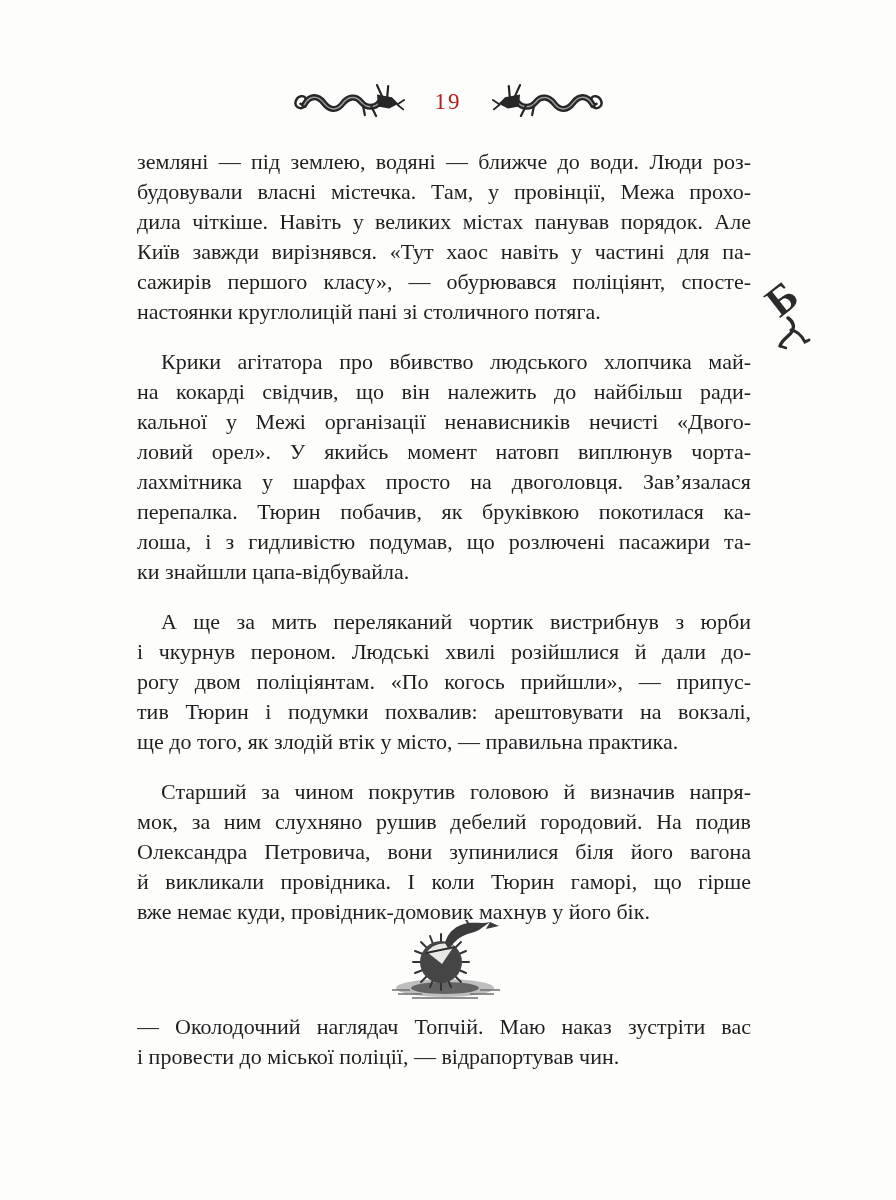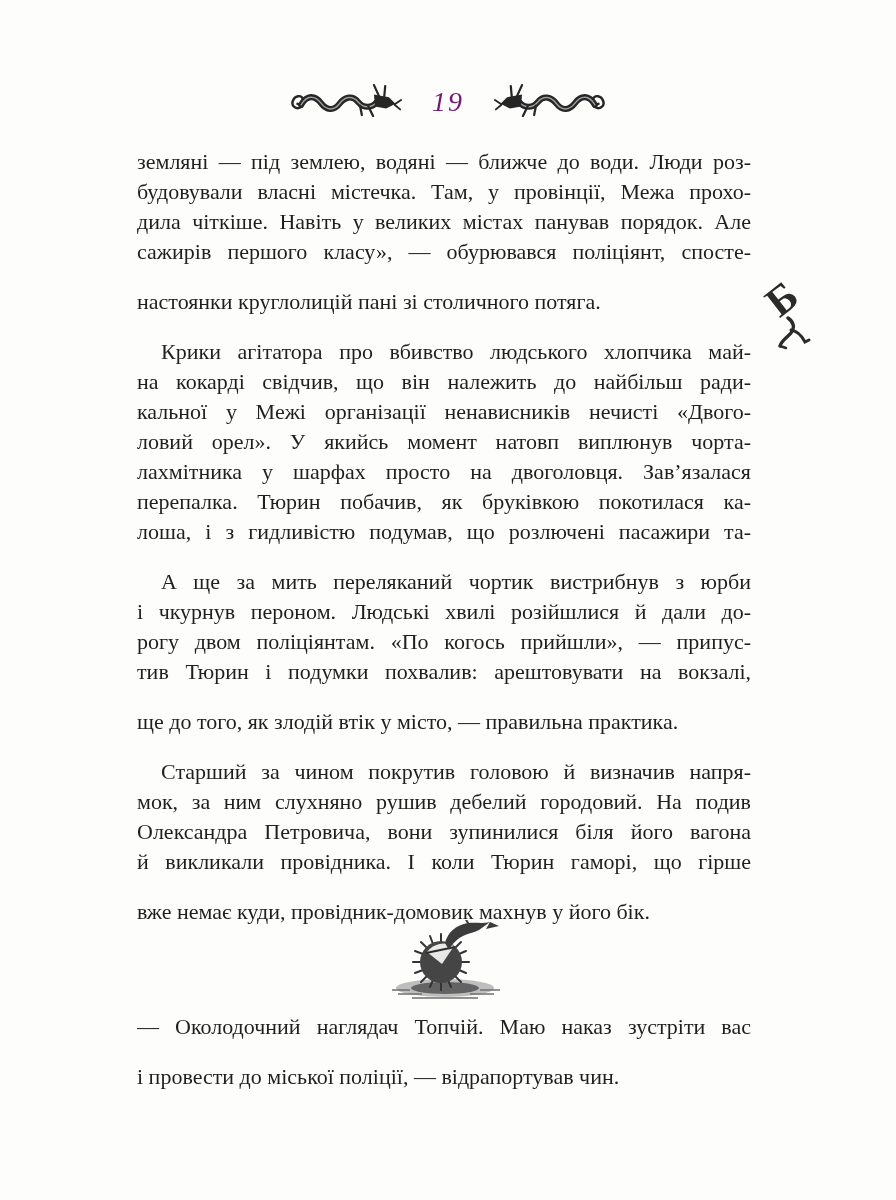--- a/index.html
+++ b/index.html
@@ -12,40 +12,39 @@
     overflow: hidden;
   }
   .page { position: absolute; inset: 0; }
 
   
   .header {
     position: absolute; top: 82px; left: 0; right: 0;
     display: flex; justify-content: center; align-items: center; gap: 30px;
   }
   .pagenum {
-    font-size: 28px; letter-spacing: 2px; color: #701a75;
+    font-size: 23px; letter-spacing: 2px; color: #b91c1c;
     transform: translateY(1px);
-    font-style: italic;
   }
   .dragon { display: inline-block; height: 38px; }
   .dragon.flip svg { transform: scaleX(-1); }
 
   
   .textblock {
     position: absolute; top: 147px; left: 137px; width: 614px;
   }
   .closingblock {
     position: absolute; top: 1012px; left: 137px; width: 614px;
   }
   .line {
     font-size: 22px; line-height: 30px;
     text-align: justify; text-align-last: justify;
     white-space: normal; overflow: hidden; max-height: 30px;
   }
-  .line.last { text-align: left; text-align-last: left; margin-top: 20px; }
+  .line.last { text-align: left; text-align-last: left; }
   .para.indent .line:first-child { text-indent: 24px; margin-top: 20px; }
 
   
   .separator {
     position: absolute; top: 920px; left: 0; right: 0;
     text-align: center; height: 86px;
   }
 
   
   .margin-ornament {
@@ -89,31 +88,33 @@
         <path d="M84,25 L89,35 M75,24 L77,34" stroke="#262626" stroke-width="2.4" stroke-linecap="round"></path>
       </svg>
     </span>
   </div>
 
   <main class="textblock">
       <div class="para">
         <div class="line">земляні — під землею, водяні — ближче до води. Люди роз-</div>
         <div class="line">будовували власні містечка. Там, у провінції, Межа прохо-</div>
         <div class="line">дила чіткіше. Навіть у великих містах панував порядок. Але</div>
+        <div class="line">Київ завжди вирізнявся. «Тут хаос навіть у частині для па-</div>
         <div class="line">сажирів першого класу», — обурювався поліціянт, спосте-</div>
         <div class="line last">настоянки круглолицій пані зі столичного потяга.</div>
       </div>
       <div class="para indent">
         <div class="line">Крики агітатора про вбивство людського хлопчика май-</div>
         <div class="line">на кокарді свідчив, що він належить до найбільш ради-</div>
         <div class="line">кальної у Межі організації ненависників нечисті «Двого-</div>
         <div class="line">ловий орел». У якийсь момент натовп виплюнув чорта-</div>
         <div class="line">лахмітника у шарфах просто на двоголовця. Зав’язалася</div>
         <div class="line">перепалка. Тюрин побачив, як бруківкою покотилася ка-</div>
         <div class="line">лоша, і з гидливістю подумав, що розлючені пасажири та-</div>
+        <div class="line last">ки знайшли цапа-відбувайла.</div>
       </div>
       <div class="para indent">
         <div class="line">А ще за мить переляканий чортик вистрибнув з юрби</div>
         <div class="line">і чкурнув пероном. Людські хвилі розійшлися й дали до-</div>
         <div class="line">рогу двом поліціянтам. «По когось прийшли», — припус-</div>
         <div class="line">тив Тюрин і подумки похвалив: арештовувати на вокзалі,</div>
         <div class="line last">ще до того, як злодій втік у місто, — правильна практика.</div>
       </div>
       <div class="para indent">
         <div class="line">Старший за чином покрутив головою й визначив напря-</div>

